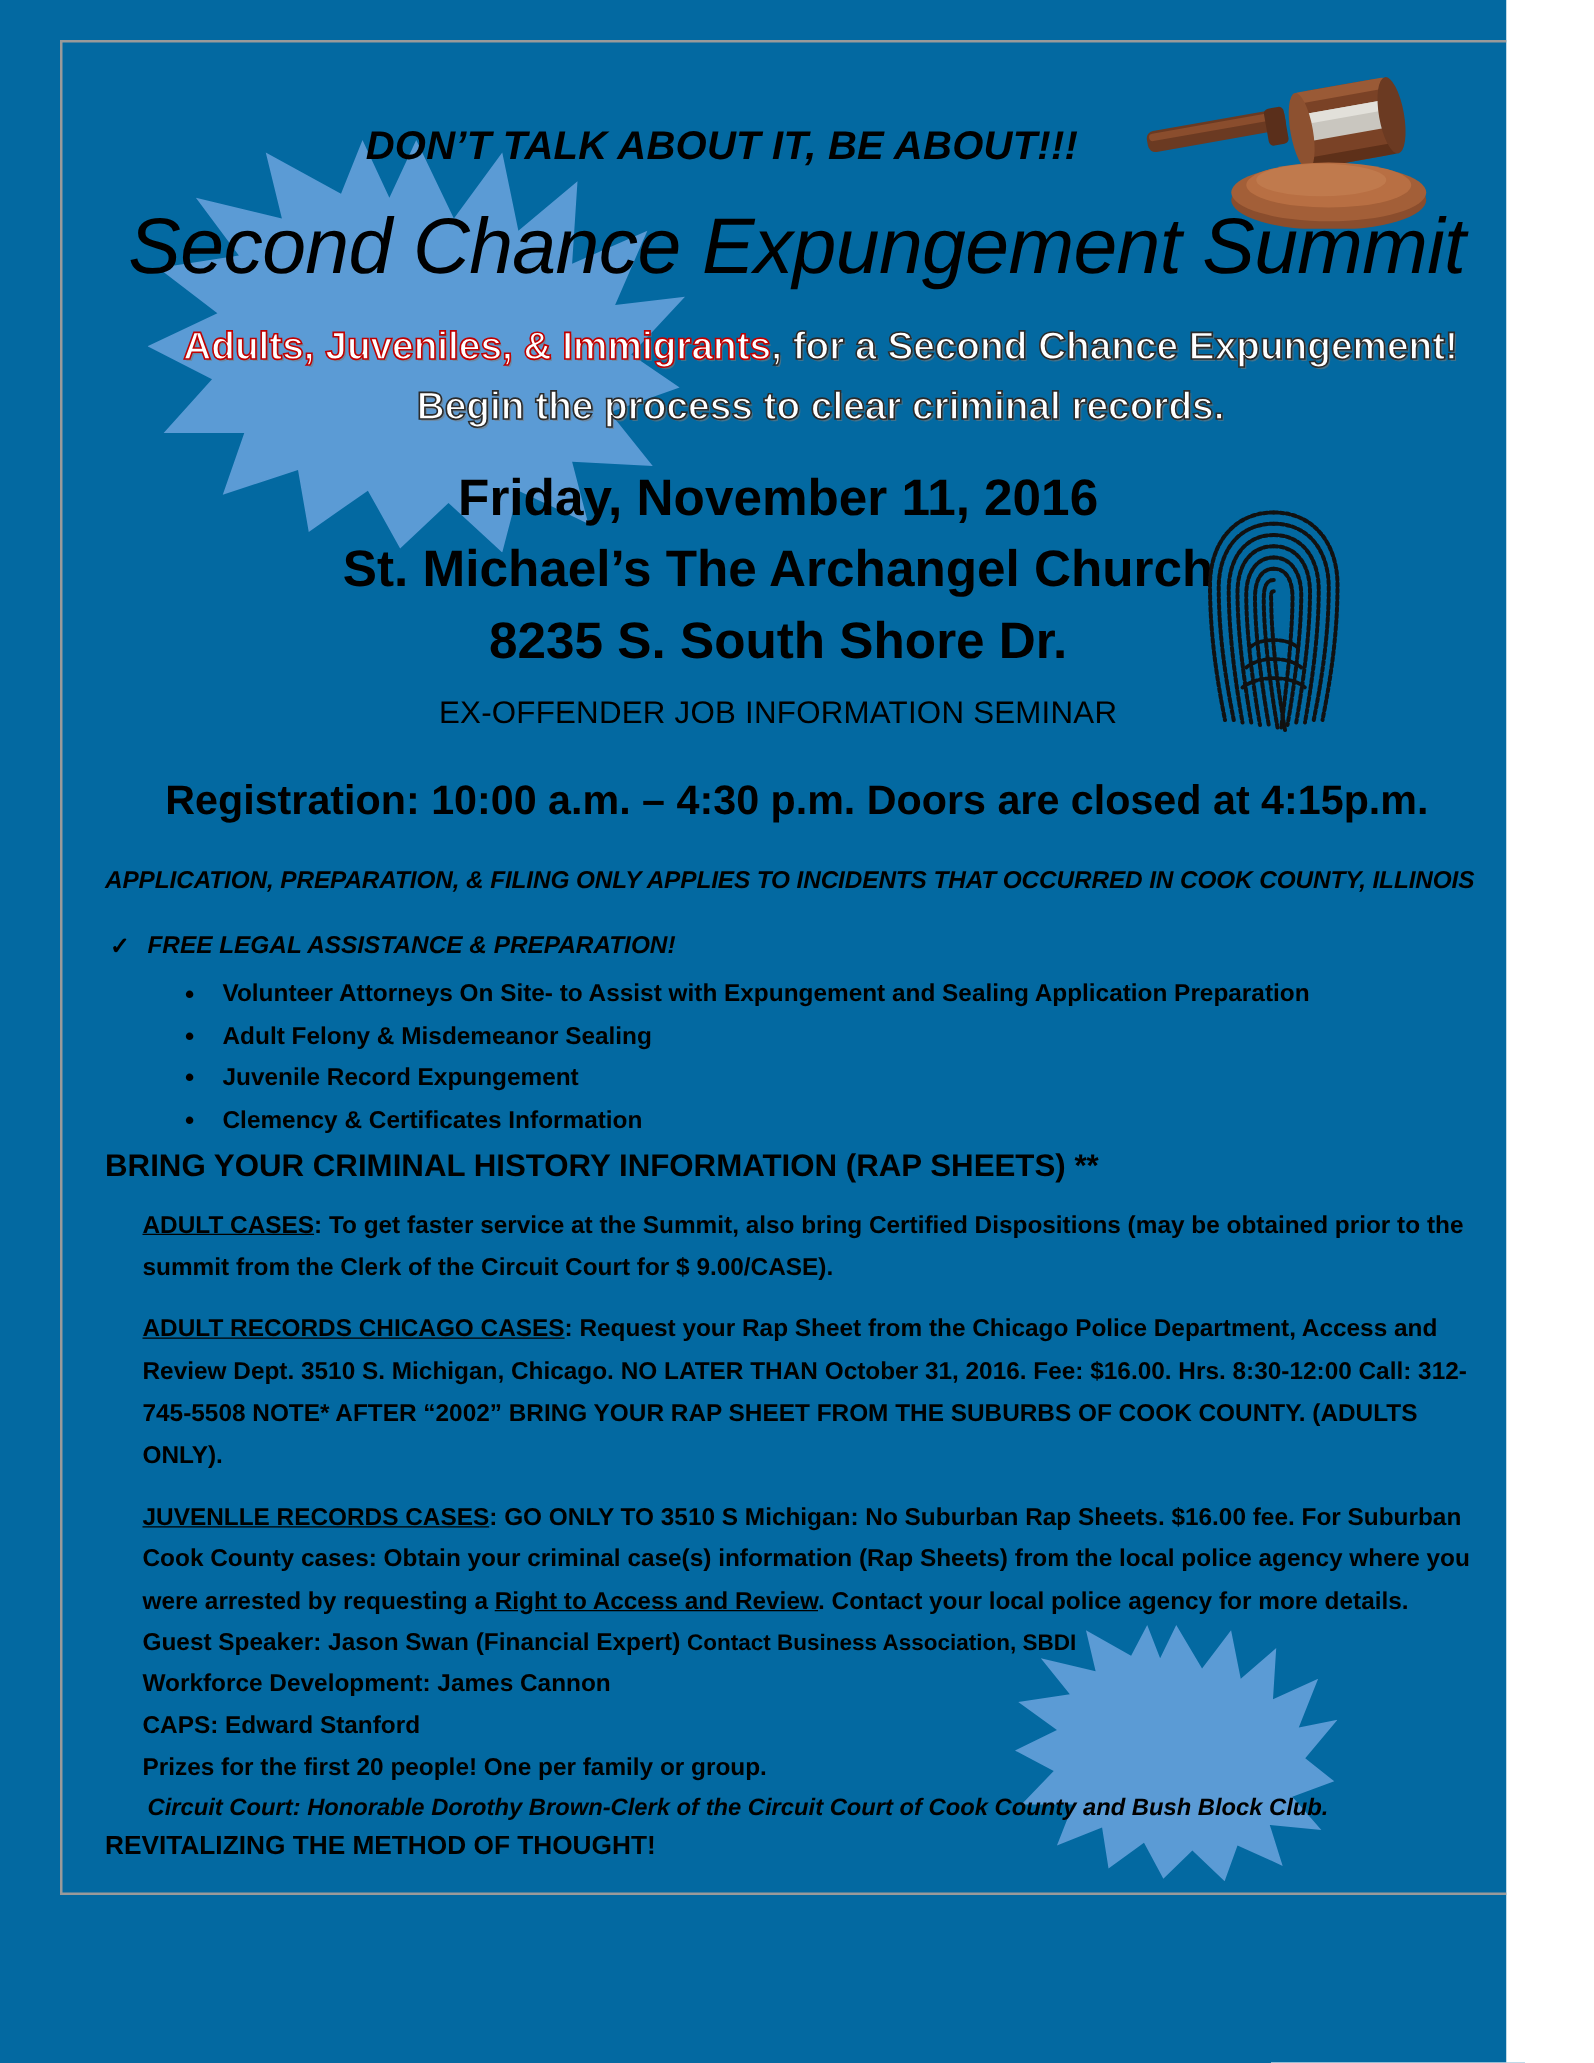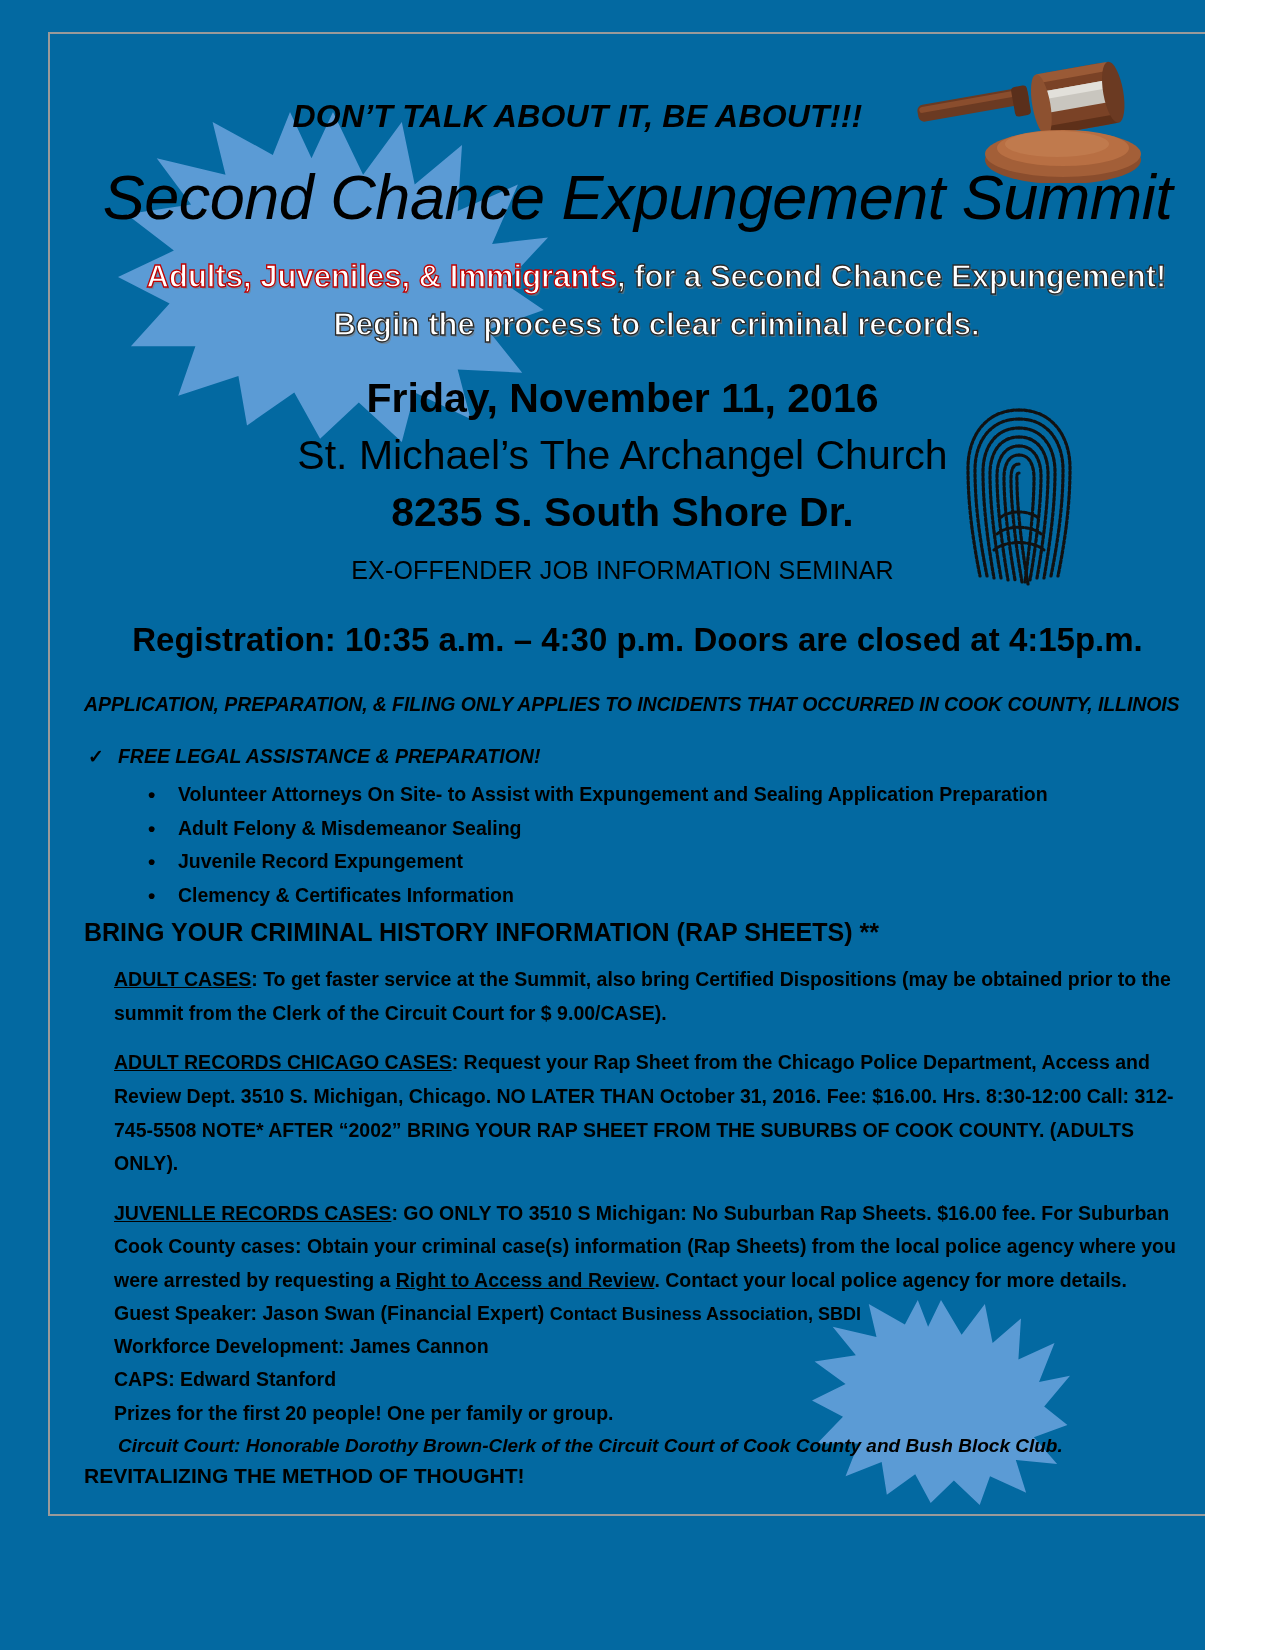--- a/index.html
+++ b/index.html
@@ -127,21 +127,21 @@
     text-align: center;
     font-size: 41px;
     font-weight: bold;
     color: #000;
     margin-top: 28px;
     padding-right: 30px;
   }
   .venue-line {
     text-align: center;
     font-size: 41px;
-    font-weight: normal;
+    font-weight: bold;
     color: #000;
     margin-top: 10px;
     padding-right: 30px;
   }
   .address-line {
     text-align: center;
     font-size: 41px;
     font-weight: bold;
     color: #000;
     margin-top: 10px;
@@ -312,21 +312,21 @@
     </div>
     <div class="outline-line second">
       <span class="ol-dark">Begin the process to clear criminal records.</span>
     </div>
 
     <div class="date-line">Friday, November 11, 2016</div>
     <div class="venue-line">St. Michael’s The Archangel Church</div>
     <div class="address-line">8235 S. South Shore Dr.</div>
     <div class="seminar-line">EX-OFFENDER JOB INFORMATION SEMINAR</div>
 
-    <div class="registration-line">Registration: 10:35 a.m. – 4:30 p.m.  Doors are closed at 4:15p.m.</div>
+    <div class="registration-line">Registration: 10:00 a.m. – 4:30 p.m.  Doors are closed at 4:15p.m.</div>
 
     <div class="body-block">
 
       <div class="note-italic">APPLICATION, PREPARATION, &amp; FILING ONLY APPLIES TO INCIDENTS THAT OCCURRED IN COOK COUNTY, ILLINOIS</div>
 
       <div class="check-item">
         <span class="check-mark">✓</span>
         <span>FREE LEGAL ASSISTANCE &amp; PREPARATION!</span>
       </div>
 

